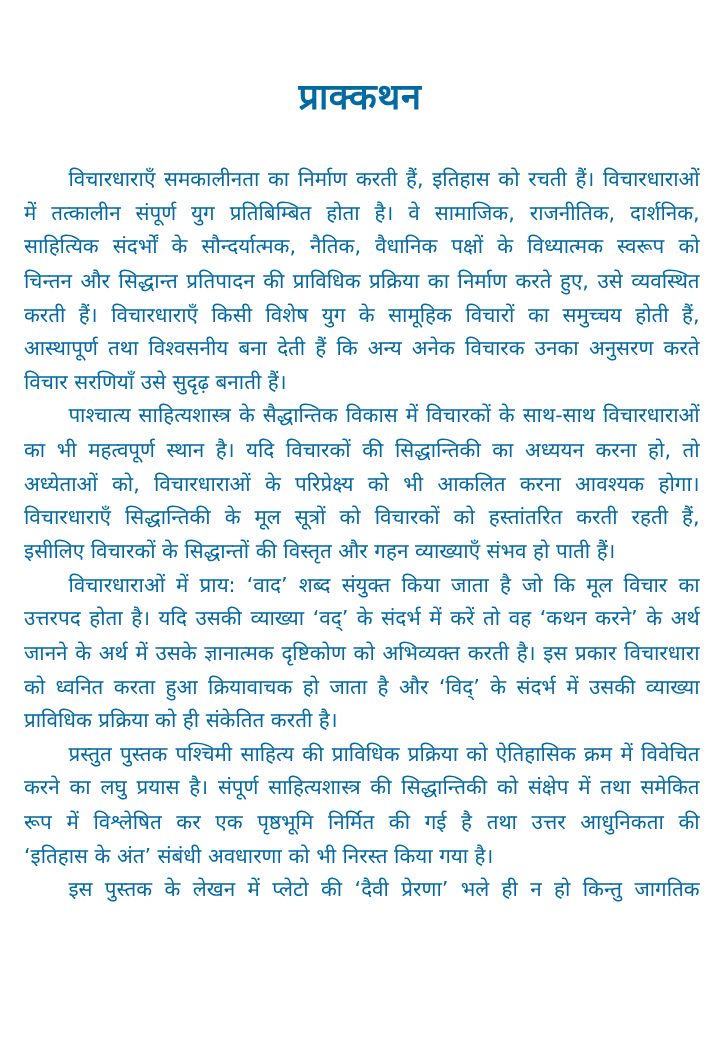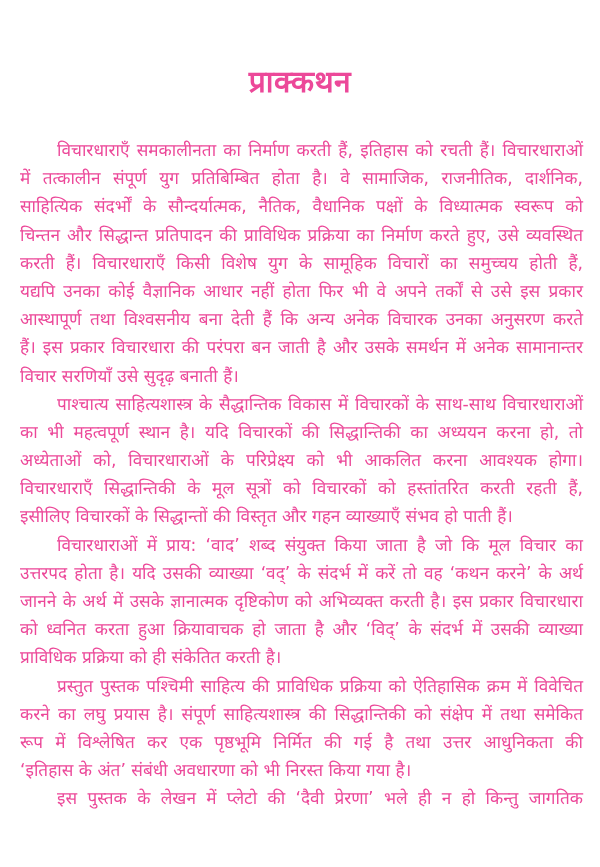--- a/index.html
+++ b/index.html
@@ -1,19 +1,19 @@
 <!DOCTYPE html>
 <html><head>
 <meta charset="utf-8">
 <style>
   html, body { margin: 0; padding: 0; background: #ffffff; }
   body { width: 600px; height: 867px; overflow: hidden; position: relative; }
   .page {
     position: absolute; left: 0; top: 0; width: 600px; height: 867px;
-    background: #ffffff; color: #ec4899;
+    background: #ffffff; color: #0369a1;
     font-family: "DejaVu Sans", sans-serif;
   }
   .title {
     position: absolute; top: 62px; left: 0; width: 600px; text-align: center;
     font-size: 30px; font-weight: bold; letter-spacing: 0.5px; line-height: 40px;
   }
   .body {
     position: absolute; left: 20px; top: 136px; width: 563px;
   }
   .line {
@@ -28,23 +28,21 @@
 <body>
 
 <div class="page">
   <div class="title">प्राक्कथन</div>
   <div class="body" id="body">
       <div class="line indent">विचारधाराएँ समकालीनता का निर्माण करती हैं, इतिहास को रचती हैं। विचारधाराओं</div>
       <div class="line">में तत्कालीन संपूर्ण युग प्रतिबिम्बित होता है। वे सामाजिक, राजनीतिक, दार्शनिक,</div>
       <div class="line">साहित्यिक संदर्भों के सौन्दर्यात्मक, नैतिक, वैधानिक पक्षों के विध्यात्मक स्वरूप को</div>
       <div class="line">चिन्तन और सिद्धान्त प्रतिपादन की प्राविधिक प्रक्रिया का निर्माण करते हुए, उसे व्यवस्थित</div>
       <div class="line">करती हैं। विचारधाराएँ किसी विशेष युग के सामूहिक विचारों का समुच्चय होती हैं,</div>
-      <div class="line">यद्यपि उनका कोई वैज्ञानिक आधार नहीं होता फिर भी वे अपने तर्कों से उसे इस प्रकार</div>
       <div class="line">आस्थापूर्ण तथा विश्वसनीय बना देती हैं कि अन्य अनेक विचारक उनका अनुसरण करते</div>
-      <div class="line">हैं। इस प्रकार विचारधारा की परंपरा बन जाती है और उसके समर्थन में अनेक सामानान्तर</div>
       <div class="line last">विचार सरणियाँ उसे सुदृढ़ बनाती हैं।</div>
       <div class="line indent">पाश्चात्य साहित्यशास्त्र के सैद्धान्तिक विकास में विचारकों के साथ-साथ विचारधाराओं</div>
       <div class="line">का भी महत्वपूर्ण स्थान है। यदि विचारकों की सिद्धान्तिकी का अध्ययन करना हो, तो</div>
       <div class="line">अध्येताओं को, विचारधाराओं के परिप्रेक्ष्य को भी आकलित करना आवश्यक होगा।</div>
       <div class="line">विचारधाराएँ सिद्धान्तिकी के मूल सूत्रों को विचारकों को हस्तांतरित करती रहती हैं,</div>
       <div class="line last">इसीलिए विचारकों के सिद्धान्तों की विस्तृत और गहन व्याख्याएँ संभव हो पाती हैं।</div>
       <div class="line indent">विचारधाराओं में प्राय: ‘वाद’ शब्द संयुक्त किया जाता है जो कि मूल विचार का</div>
       <div class="line">उत्तरपद होता है। यदि उसकी व्याख्या ‘वद्’ के संदर्भ में करें तो वह ‘कथन करने’ के अर्थ</div>
       <div class="line">जानने के अर्थ में उसके ज्ञानात्मक दृष्टिकोण को अभिव्यक्त करती है। इस प्रकार विचारधारा</div>
       <div class="line">को ध्वनित करता हुआ क्रियावाचक हो जाता है और ‘विद्’ के संदर्भ में उसकी व्याख्या</div>

